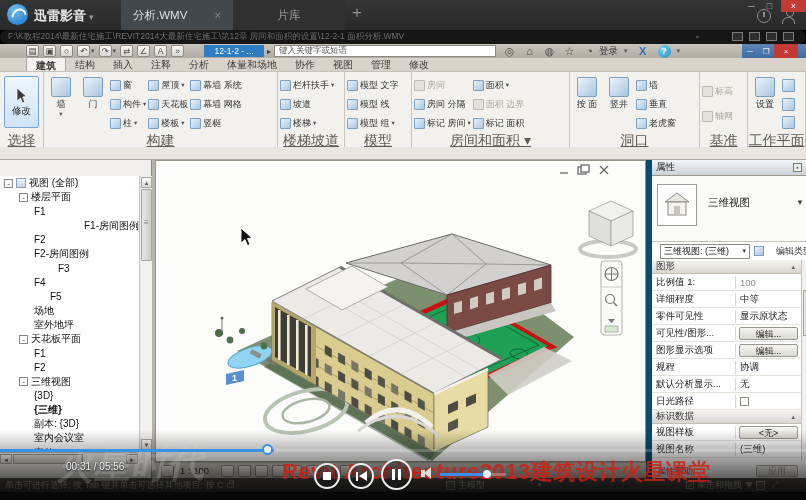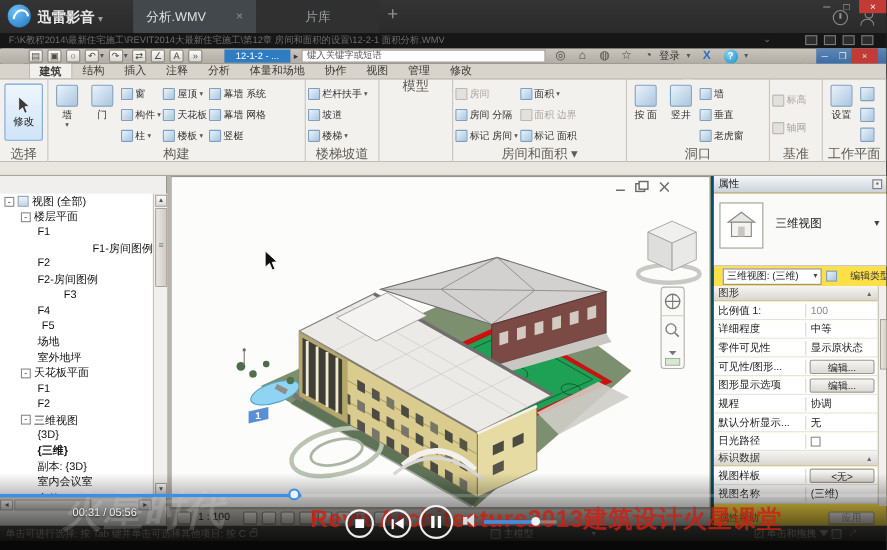--- a/index.html
+++ b/index.html
@@ -25,21 +25,21 @@
   .xl-clock{left:757px;top:9px;width:14px;height:14px;border:1.5px solid #8d8d8d;border-radius:50%;}
   .xl-clock:after{content:'';position:absolute;left:5px;top:2px;width:1.5px;height:5px;background:#8d8d8d;}
   .xl-user{left:782px;top:9px;width:14px;height:14px;}
   .xl-user:before{content:'';position:absolute;left:4px;top:0;width:6px;height:6px;border-radius:50%;border:1.5px solid #8d8d8d;}
   .xl-user:after{content:'';position:absolute;left:0px;top:8px;width:11px;height:6px;border:1.5px solid #8d8d8d;border-bottom:none;border-radius:6px 6px 0 0;}
   .xl-win{top:0;height:12px;display:flex;align-items:center;justify-content:center;color:#bbb;font-size:9px;}
   .xl-min{left:744px;width:15px;} .xl-max{left:762px;width:15px;}
   .xl-x{left:781px;width:25px;background:var(--close-red);color:#fff;}
 
   
-  .rv-title{left:0;top:30px;width:806px;height:14px;background:#161616;display:flex;align-items:center;padding:0 8px;}
+  .rv-title{left:0;top:30px;width:806px;height:14px;background:#161616;display:flex;align-items:center;padding:0 8px;border-radius:7px;}
   .rv-title span{font-size:8.5px;color:#6e6e6e;white-space:nowrap;overflow:hidden;}
   .flt{position:absolute;top:32px;width:11px;height:9px;border:1px solid #7a7a7a;background:rgba(90,90,90,.35);}
   .flt-caret{position:absolute;left:694px;top:31px;color:#7a7a7a;font-size:8px;}
 
   
   .rv-qat{left:0;top:44px;width:806px;height:14px;background:linear-gradient(#c9c5bd,#b0aca3);display:flex;align-items:center;}
   .rlogo{position:absolute;left:2px;top:44px;width:20px;height:14px;background:linear-gradient(#efeef2,#cfccd8);border:1px solid #8d8a95;color:#7b3f8f;font-weight:bold;font-size:10px;text-align:center;line-height:12px;}
   .qi{width:13px;height:12px;border:1px solid #8e8a82;background:linear-gradient(#fdfdfc,#d8d5ce);border-radius:2px;margin-left:4px;display:flex;align-items:center;justify-content:center;font-size:8.5px;color:#4e4b45;flex:none;}
   .qi:first-child{margin-left:26px;}
   .qcaret{font-size:7px;color:#555;margin-left:1px;}
@@ -58,21 +58,21 @@
 
   
   .rv-tabs{left:0;top:58px;width:806px;height:14px;background:#d8d4cc;display:flex;align-items:flex-end;padding-left:26px;border-bottom:1px solid #c6c2ba;}
   .rtab{font-size:10px;color:#3c3a36;padding:1px 9px;height:14px;line-height:13px;white-space:nowrap;}
   .rtab.active{background:#f3f1ee;border:1px solid #a8a49c;border-bottom:none;border-radius:2px 2px 0 0;font-weight:bold;}
 
   
   .rv-ribbon{left:0;top:72px;width:806px;height:75px;background:#f3f1ee;display:flex;}
   .rgroup{height:75px;border-right:1px solid #c9c5bd;display:flex;flex-direction:column;}
   .rg-content{flex:1;display:flex;padding:2px 2px 0 2px;gap:2px;overflow:hidden;}
-  .rg-label{height:13px;font-size:12px;color:#5f5b55;text-align:center;line-height:13px;white-space:nowrap;overflow:hidden;}
+  .rg-label{height:13px;font-size:14px;color:#5f5b55;text-align:center;line-height:13px;white-space:nowrap;overflow:hidden;text-decoration:underline;}
   .rbig{width:30px;display:flex;flex-direction:column;align-items:center;font-size:9px;color:#333;text-align:center;padding-top:3px;line-height:10px;}
   .rbig .bicon{width:20px;height:20px;border:1px solid #7d9fc0;background:linear-gradient(135deg,#eaf3fa,#a9c6e0);border-radius:2px;margin-bottom:2px;flex:none;}
   .rcol{display:flex;flex-direction:column;justify-content:space-evenly;}
   .rsmall{display:flex;align-items:center;gap:2px;font-size:9px;color:#333;height:16px;white-space:nowrap;}
   .rsmall.dis, .rbig.dis{color:#a9a6a0;}
   .si{width:11px;height:11px;border:1px solid #7d9fc0;background:linear-gradient(135deg,#eaf3fa,#a9c6e0);border-radius:1px;flex:none;}
   .dis .si,.dis .bicon{border-color:#bcb9b3;background:#e3e1dd;}
   .dar{font-size:6.5px;color:#555;}
   .modify-btn{width:36px;height:52px;margin:2px;border:1px solid #74a7d7;background:linear-gradient(#eef6fd,#cfe4f7);border-radius:2px;display:flex;flex-direction:column;align-items:center;justify-content:center;font-size:9.5px;color:#222;}
   .wpicons{display:flex;flex-direction:column;justify-content:space-evenly;}
@@ -102,21 +102,21 @@
   
   .canvas{left:155px;top:160px;width:491px;height:302px;background:#fcfcfb;border:1px solid #98948c;}
   .cursor{position:absolute;left:84px;top:66px;}
 
   
   .viewbar{left:155px;top:462px;width:491px;height:16px;background:#c9c5bd;border-top:1px solid #a19d95;display:flex;align-items:center;padding:0 6px;gap:4px;}
   .viewbar .scale{font-size:9.5px;color:#2e2c29;margin:0 8px 0 2px;white-space:nowrap;}
   .vbi{width:13px;height:12px;border:1px solid #8e8a82;background:linear-gradient(#f4f3f1,#d5d2cb);border-radius:2px;flex:none;}
 
   
-  .props{left:646px;top:160px;width:160px;height:318px;background:#fde047;border-left:3px solid #0c4a6e;}
+  .props{left:646px;top:160px;width:160px;height:318px;background:#ffffff;border-left:6px solid #0c4a6e;}
   .type-block{position:absolute;left:0;top:16px;width:160px;height:66px;background:#fafaf9;border-bottom:1px solid #c8c4bc;}
   .house-box{position:absolute;left:5px;top:8px;width:40px;height:42px;background:#fff;border:1px solid #a19d95;}
   .type-name{position:absolute;left:56px;top:20px;font-size:10.5px;color:#222;}
   .type-caret{position:absolute;right:8px;top:22px;font-size:8px;color:#444;}
   .combo-row{position:absolute;left:0;top:82px;width:160px;height:18px;display:flex;align-items:center;}
   .inst-combo{width:98px;height:15px;margin-left:8px;background:#fff;border:1px solid #8f8b83;font-size:9px;color:#222;display:flex;align-items:center;padding:0 3px;white-space:nowrap;overflow:hidden;}
   .inst-combo .cc{margin-left:auto;font-size:7px;color:#444;}
   .edit-type{display:flex;align-items:center;gap:12px;margin-left:4px;font-size:9px;color:#333;white-space:nowrap;}
   .et-ico{width:10px;height:10px;border:1px solid #7d9fc0;background:linear-gradient(135deg,#eaf3fa,#a9c6e0);}
   .pgrid{position:absolute;left:0;top:100px;width:149px;}
@@ -357,20 +357,37 @@
             <div class="rsmall">
               <span class="si"></span>
               <span>楼梯</span>
               <span class="dar">▾</span>
             </div>
           </div>
         </div>
         <div class="rg-label">楼梯坡道</div>
       </div>
       <div class="rgroup" style="width: 67px;">
+        <div class="rg-content">
+          <div class="rcol">
+            <div class="rsmall">
+              <span class="si"></span>
+              <span>模型 文字</span>
+            </div>
+            <div class="rsmall">
+              <span class="si"></span>
+              <span>模型 线</span>
+            </div>
+            <div class="rsmall">
+              <span class="si"></span>
+              <span>模型 组</span>
+              <span class="dar">▾</span>
+            </div>
+          </div>
+        </div>
         <div class="rg-label">模型</div>
       </div>
       <div class="rgroup" style="width: 158px;">
         <div class="rg-content">
           <div class="rcol">
             <div class="rsmall dis">
               <span class="si"></span>
               <span>房间</span>
             </div>
             <div class="rsmall">
@@ -484,21 +501,21 @@
         </div>
         <div class="titem" style="padding-left: 34px;">
           <span>F2-房间图例</span>
         </div>
         <div class="titem" style="padding-left: 34px; margin-left: 24px;">
           <span>F3</span>
         </div>
         <div class="titem" style="padding-left: 34px;">
           <span>F4</span>
         </div>
-        <div class="titem" style="padding-left: 38px;">
+        <div class="titem" style="padding-left: 50px;">
           <span>F5</span>
         </div>
         <div class="titem" style="padding-left: 34px;">
           <span>场地</span>
         </div>
         <div class="titem" style="padding-left: 34px;">
           <span>室外地坪</span>
         </div>
         <div class="titem" style="padding-left: 19px;">
           <span class="exp">-</span>

